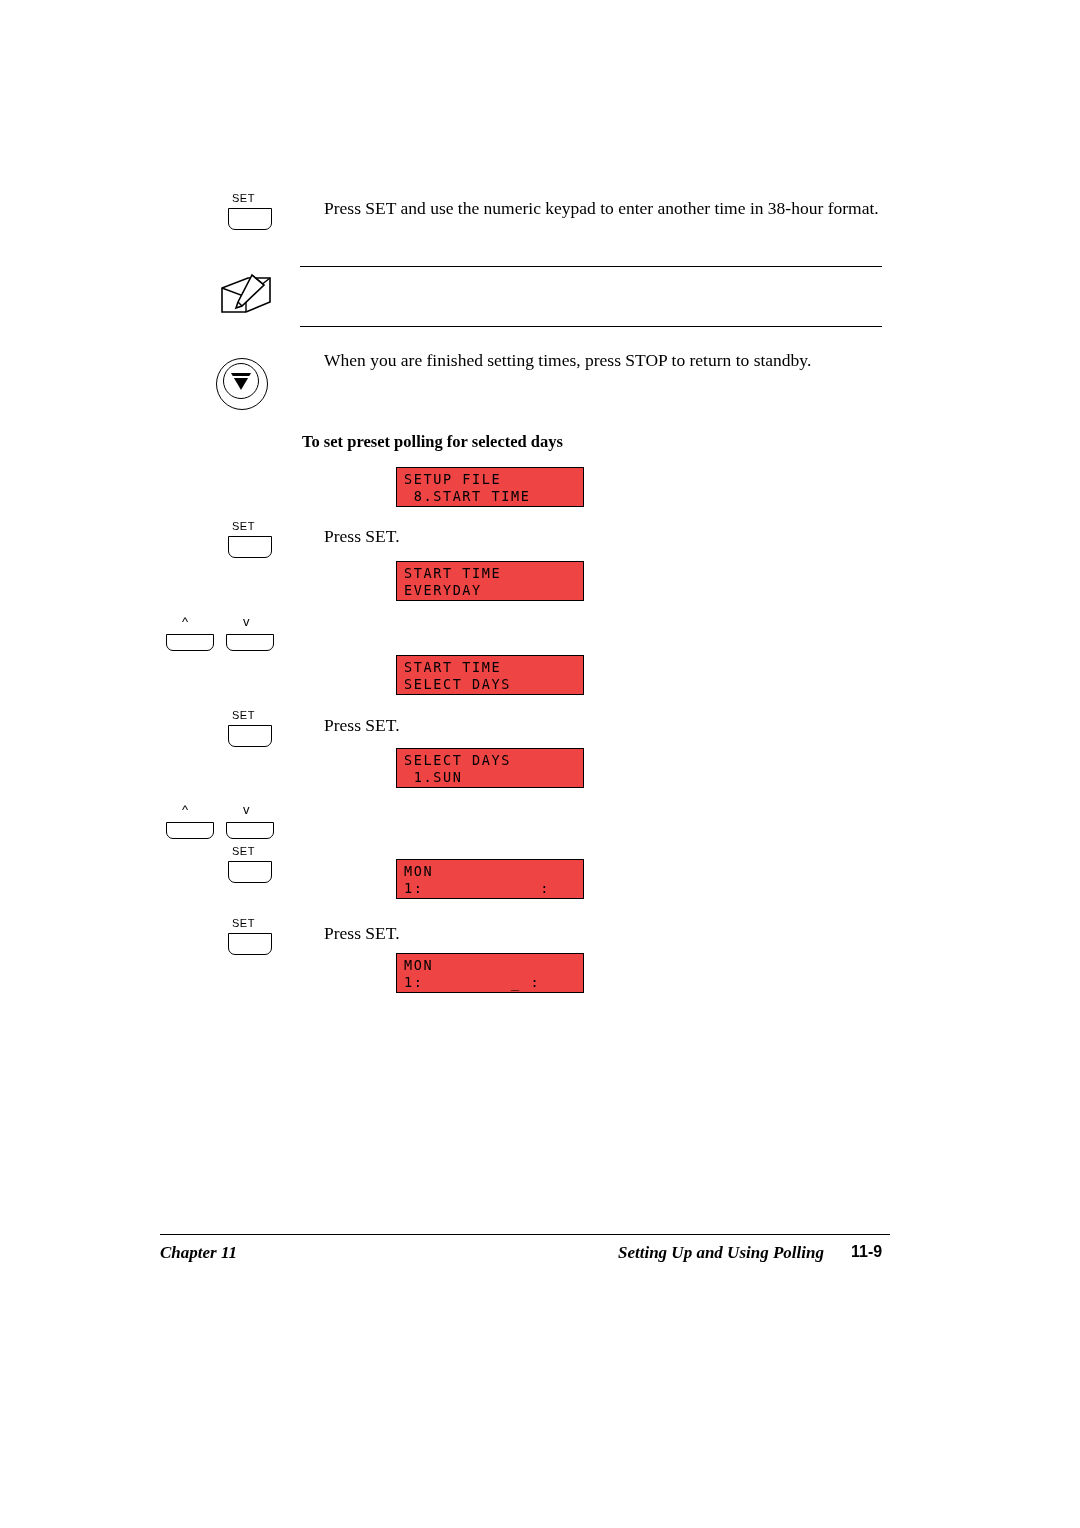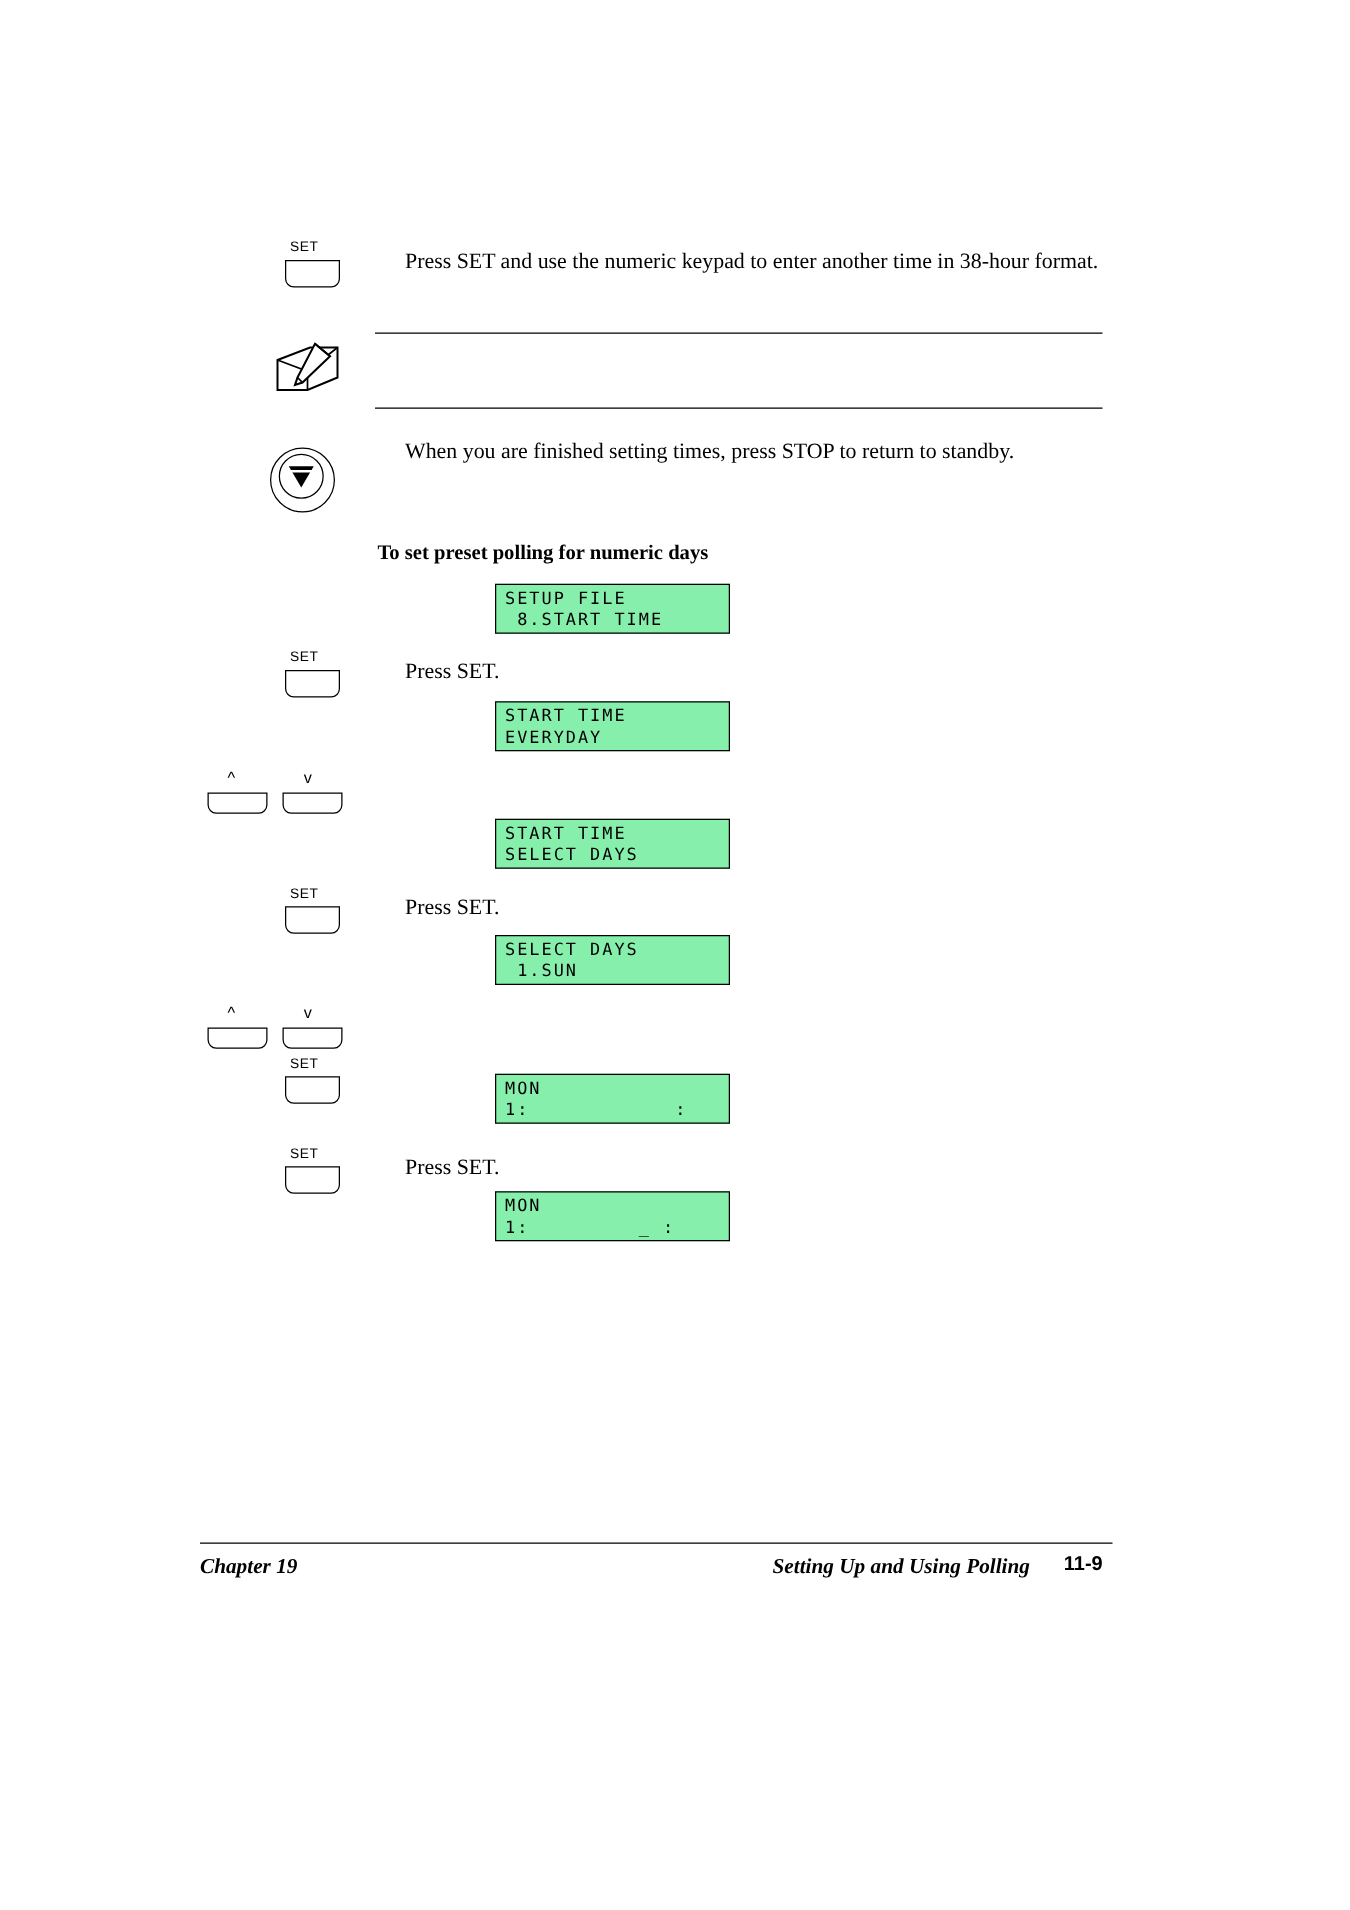--- a/index.html
+++ b/index.html
@@ -134,21 +134,21 @@
     width: 20px; height: 2.4px;
     background: #fff;
   }
 
   
   .lcd {
     position: absolute;
     width: 188px;
     height: 40px;
     border: 1.6px solid #000;
-    background: #86efac;
+    background: #ef4444;
     box-sizing: border-box;
     font-family: "DejaVu Sans Mono", monospace;
     font-size: 13.5px;
     letter-spacing: 1.6px;
     color: #000;
     padding: 3px 7px 0 7px;
   }
   .lcd .l1 {
     height: 17px;
     line-height: 17px;
@@ -235,21 +235,21 @@
   <div class="row" style="left:216px; top:358px;">
     <div class="stopkey">
       <div class="outer"></div>
       <div class="inner"></div>
       <div class="tri"></div>
       <div class="bar"></div>
     </div>
   </div>
   <div class="body-text" style="position:absolute; left:324px; top:348px; width:560px;">When you are finished setting times, press STOP to return to standby.</div>
 
-  <div class="section-heading" style="position:absolute; left:302px; top:432px;">To set preset polling for numeric days</div>
+  <div class="section-heading" style="position:absolute; left:302px; top:432px;">To set preset polling for selected days</div>
 
   <div class="lcd" style="left:396px; top:467px;">
     <div class="l1">SETUP FILE</div>
     <div class="l2"> 8.START TIME</div>
   </div>
 
   <div class="row" style="left:228px; top:520px;">
     <div class="setkey">
       <div class="lbl">SET</div>
       <div class="cap"></div>
@@ -317,17 +317,17 @@
     </div>
   </div>
   <div class="body-text" style="position:absolute; left:324px; top:921px; width:400px;">Press SET.</div>
 
   <div class="lcd" style="left:396px; top:953px;">
     <div class="l1">MON</div>
     <div class="l2">1:         _ :</div>
   </div>
 
   <div class="footer-rule"></div>
-  <div class="footer-left">Chapter 19</div>
+  <div class="footer-left">Chapter 11</div>
   <div class="footer-center">Setting Up and Using Polling</div>
   <div class="footer-page">11-9</div>
 
 </div>
 
 </body></html>

